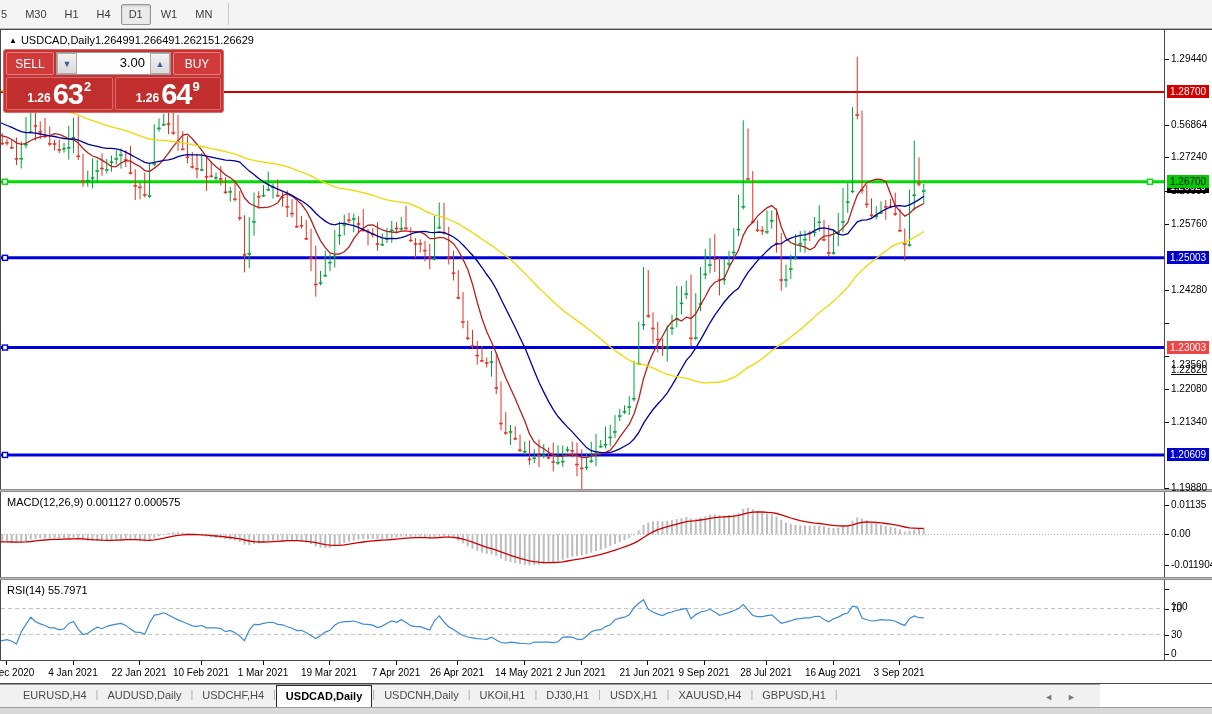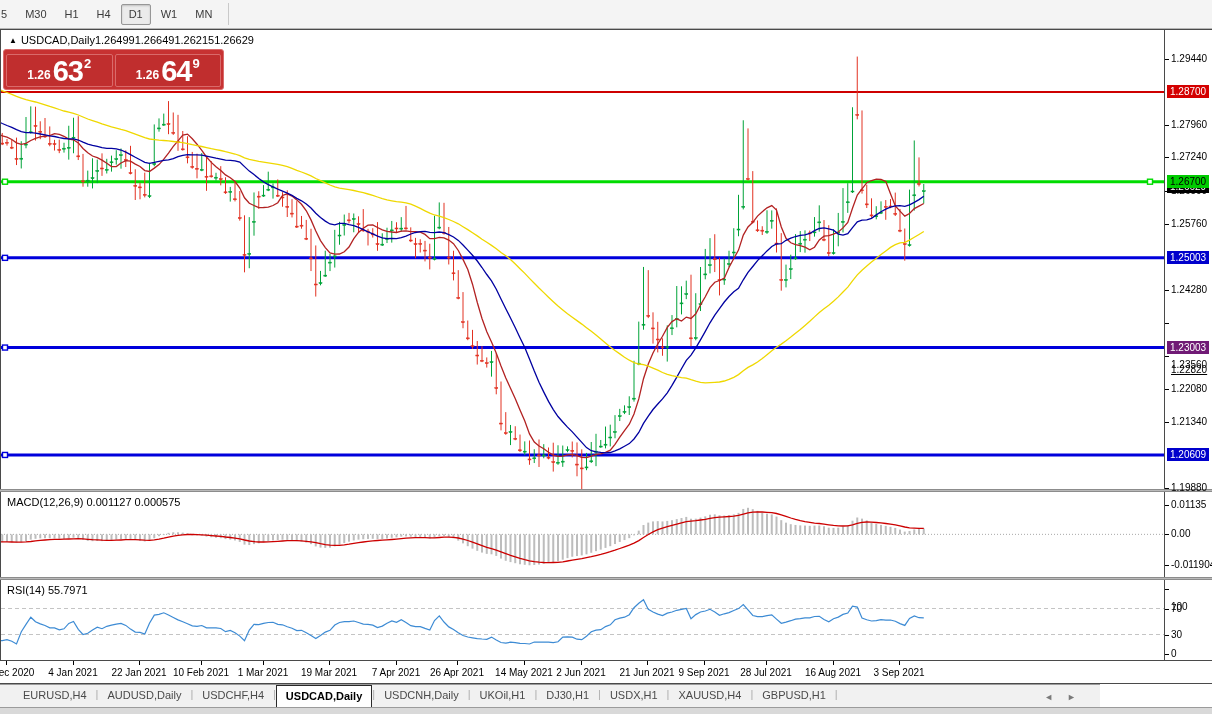--- a/index.html
+++ b/index.html
@@ -697,21 +697,21 @@
     <line x1="0" y1="53.5" x2="1163" y2="53.5" stroke="#C4C4C4" stroke-width="1" stroke-dasharray="4,3"></line>
     <path d="M-17.8,57.2L-13.0,58.9L-8.3,58.1L-3.5,59.6L1.3,59.7L6.0,58.7L10.8,60.2L15.5,62.9L20.3,50.8L25.0,43.4L29.8,36.2L34.5,40.8L39.3,42.9L44.0,44.5L48.8,46.9L53.5,46.9L58.3,48.8L63.0,47.8L67.8,42.4L72.5,40.5L77.3,48.3L82.0,53.5L86.8,52.3L91.5,48.9L96.3,46.2L101.0,47.7L105.8,45.3L110.5,44.2L115.3,43.2L120.0,42.4L124.8,44.4L129.5,48.1L134.3,51.1L139.0,51.4L143.8,53.0L148.5,42.2L153.3,34.1L158.0,33.3L162.8,31.8L167.5,34.0L172.3,36.5L177.0,38.9L181.8,40.8L186.5,42.7L191.3,44.9L196.0,45.3L200.8,44.5L205.5,46.9L210.3,46.8L215.0,46.9L219.8,47.5L224.5,50.7L229.3,49.4L234.0,51.7L238.8,55.1L243.5,59.7L248.3,49.1L253.0,43.3L257.8,43.7L262.5,42.3L267.3,41.5L272.0,41.3L276.8,43.4L281.5,43.8L286.3,45.8L291.0,47.2L295.8,49.6L300.5,49.3L305.3,51.7L310.0,54.6L314.8,57.6L319.5,54.5L324.3,51.1L329.0,49.3L333.8,44.0L338.5,41.5L343.3,40.6L348.0,40.6L352.8,40.0L357.5,41.5L362.3,43.1L367.0,43.4L371.8,44.1L376.5,46.5L381.3,45.1L386.0,42.3L390.8,39.9L395.5,41.4L400.3,38.8L405.0,41.4L409.8,44.7L414.5,45.7L419.3,45.6L424.0,47.4L428.8,49.1L433.5,39.5L438.3,34.9L443.0,41.0L447.8,45.9L452.5,48.4L457.3,51.8L462.0,54.5L466.8,56.0L471.5,56.8L476.3,57.6L481.0,58.0L485.8,58.3L490.5,56.1L495.3,59.1L500.0,61.5L504.8,62.1L509.5,61.2L514.3,61.7L519.0,62.4L523.8,62.5L528.5,63.0L533.3,61.0L538.0,61.2L542.8,61.0L547.5,61.2L552.3,61.6L557.0,60.8L561.8,56.1L566.5,55.8L571.3,56.2L576.0,58.2L580.8,58.7L585.5,55.3L590.3,50.8L595.0,49.1L599.8,48.7L604.5,45.6L609.3,43.8L614.0,38.8L618.8,37.2L623.5,36.2L628.3,33.7L633.0,26.7L637.8,22.2L642.5,18.7L647.3,28.4L652.0,31.0L656.8,33.1L661.5,34.6L666.3,32.1L671.0,31.0L675.8,29.3L680.5,28.4L685.3,27.4L690.0,37.8L694.8,33.6L699.5,31.0L704.3,30.0L709.0,28.3L713.8,30.9L718.5,34.3L723.3,32.8L728.0,31.6L732.8,29.5L737.5,27.6L742.3,23.5L747.0,28.9L751.8,34.5L756.5,35.6L761.3,35.6L766.0,34.7L770.8,33.9L775.5,38.1L780.3,42.3L785.0,41.1L789.8,39.7L794.5,38.2L799.3,37.6L804.0,36.9L808.8,36.8L813.5,35.5L818.3,35.3L823.0,38.5L827.8,40.7L832.5,37.7L837.3,36.1L842.0,33.4L846.8,32.1L851.5,25.1L856.3,26.1L861.0,37.1L865.8,38.8L870.5,40.0L875.3,39.6L880.0,38.7L884.8,39.1L889.5,39.0L894.3,40.2L899.0,42.6L903.8,44.4L908.5,37.4L913.3,34.9L918.0,36.7L922.8,36.9" fill="none" stroke="#3D8BD4" stroke-width="1.2"></path>
   </svg>
 <div class="frame-line" style="left:0;top:660px;width:1212px;height:1px;"></div>
 <div class="frame-line" style="left:0;top:683px;width:1212px;height:1px;"></div>
 
 <div id="axis-layer">
     <div class="tickmark" style="top: 59px;"></div>
     <div class="ax-label" style="top: 53px;">1.29440</div>
     <div class="tickmark" style="top: 125px;"></div>
-    <div class="ax-label" style="top: 119px;">1.27960</div>
+    <div class="ax-label" style="top: 119px;">0.56864</div>
     <div class="tickmark" style="top: 157px;"></div>
     <div class="ax-label" style="top: 151px;">1.27240</div>
     <div class="tickmark" style="top: 191px;"></div>
     <div class="ax-label" style="top: 185px;">1.26500</div>
     <div class="tickmark" style="top: 224px;"></div>
     <div class="ax-label" style="top: 218px;">1.25760</div>
     <div class="tickmark" style="top: 290px;"></div>
     <div class="ax-label" style="top: 284px;">1.24280</div>
     <div class="tickmark" style="top: 323px;"></div>
     <div class="ax-label" style="top: 317px; margin-top: 42px;">1.23560</div>
@@ -719,21 +719,21 @@
     <div class="ax-label" style="top: 364px; text-decoration: underline;">1.22820</div>
     <div class="tickmark" style="top: 389px;"></div>
     <div class="ax-label" style="top: 383px;">1.22080</div>
     <div class="tickmark" style="top: 422px;"></div>
     <div class="ax-label" style="top: 416px;">1.21340</div>
     <div class="tickmark" style="top: 488px;"></div>
     <div class="ax-label" style="top: 482px;">1.19880</div>
     <div class="tag" style="top: 180px; background: rgb(0, 0, 0); color: rgb(255, 255, 255);">1.26629</div>
     <div class="tag" style="top: 85px; background: rgb(212, 0, 0); color: rgb(255, 255, 255);">1.28700</div>
     <div class="tag" style="top: 251px; background: rgb(0, 0, 204); color: rgb(255, 255, 255);">1.25003</div>
-    <div class="tag" style="top: 341px; background: #701a75; color: rgb(255, 255, 255);">1.23003</div>
+    <div class="tag" style="top: 341px; background: #ef4444; color: rgb(255, 255, 255);">1.23003</div>
     <div class="tag" style="top: 448px; background: rgb(0, 0, 204); color: rgb(255, 255, 255);">1.20609</div>
     <div class="tag" style="top: 175px; background: rgb(0, 204, 0); color: rgb(0, 0, 0);">1.26700</div>
     <div class="tickmark" style="top: 505px;"></div>
     <div class="ax-label" style="top: 499px;">0.01135</div>
     <div class="tickmark" style="top: 534px;"></div>
     <div class="ax-label" style="top: 528px;">0.00</div>
     <div class="tickmark" style="top: 565px;"></div>
     <div class="ax-label" style="top: 559px;">-0.011904</div>
     <div class="tickmark" style="top: 589px;"></div>
     <div class="ax-label" style="top: 601px;">100</div>
@@ -776,20 +776,29 @@
   </div>
 
 <div class="pane-label" style="top:496px;">MACD(12,26,9) 0.001127 0.000575</div>
 <div class="pane-label" style="top:584px;">RSI(14) 55.7971</div>
 
 <div class="chart-header">
   <span class="arrow">▲</span><span>USDCAD,Daily</span><span class="num">1.26499</span><span class="num">1.26649</span><span class="num">1.26215</span><span class="num">1.26629</span>
 </div>
 
 <div class="trade">
+  <div class="trade-row1">
+    <div class="btn-trade">SELL</div>
+    <div class="stepper">
+      <div class="step-btn">▼</div>
+      <div class="vol-field">3.00</div>
+      <div class="step-btn">▲</div>
+    </div>
+    <div class="btn-trade">BUY</div>
+  </div>
   <div class="trade-row2">
     <div class="price-box left">
       <span class="pb-prefix">1.26</span>
       <span class="pb-main">63</span>
       <span class="pb-sup">2</span>
     </div>
     <div class="price-box">
       <span class="pb-prefix">1.26</span>
       <span class="pb-main">64</span>
       <span class="pb-sup">9</span>

